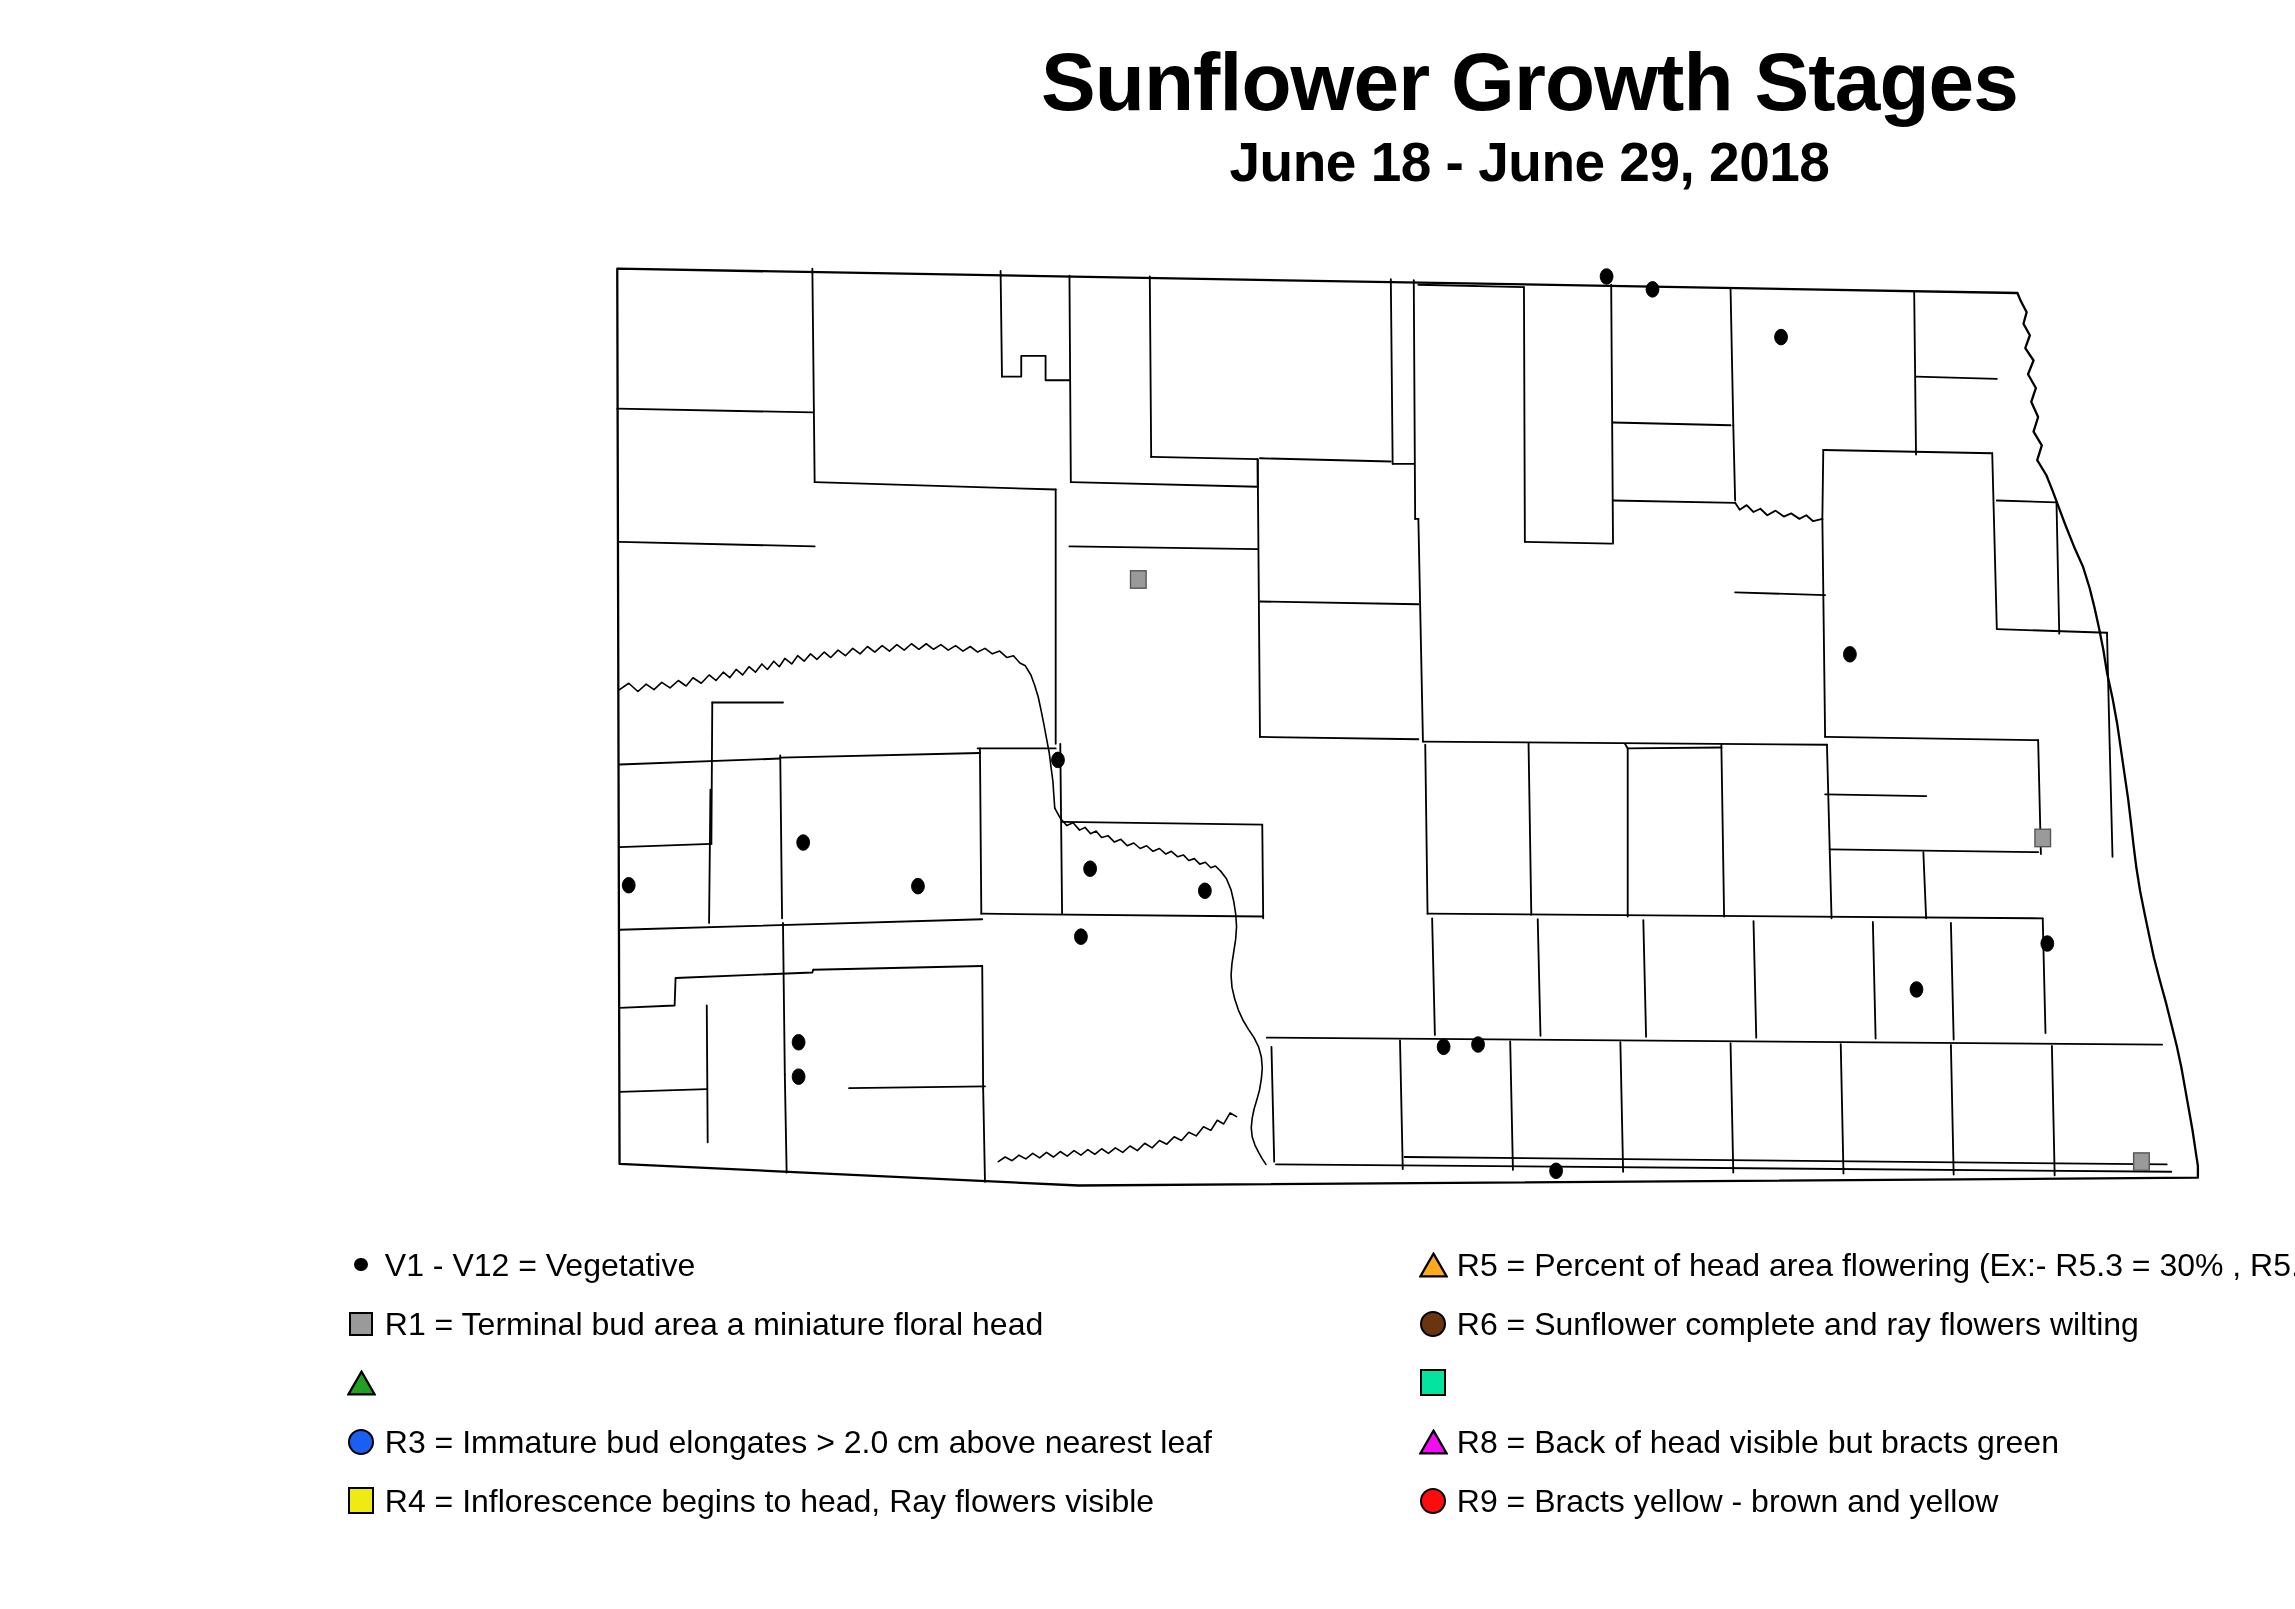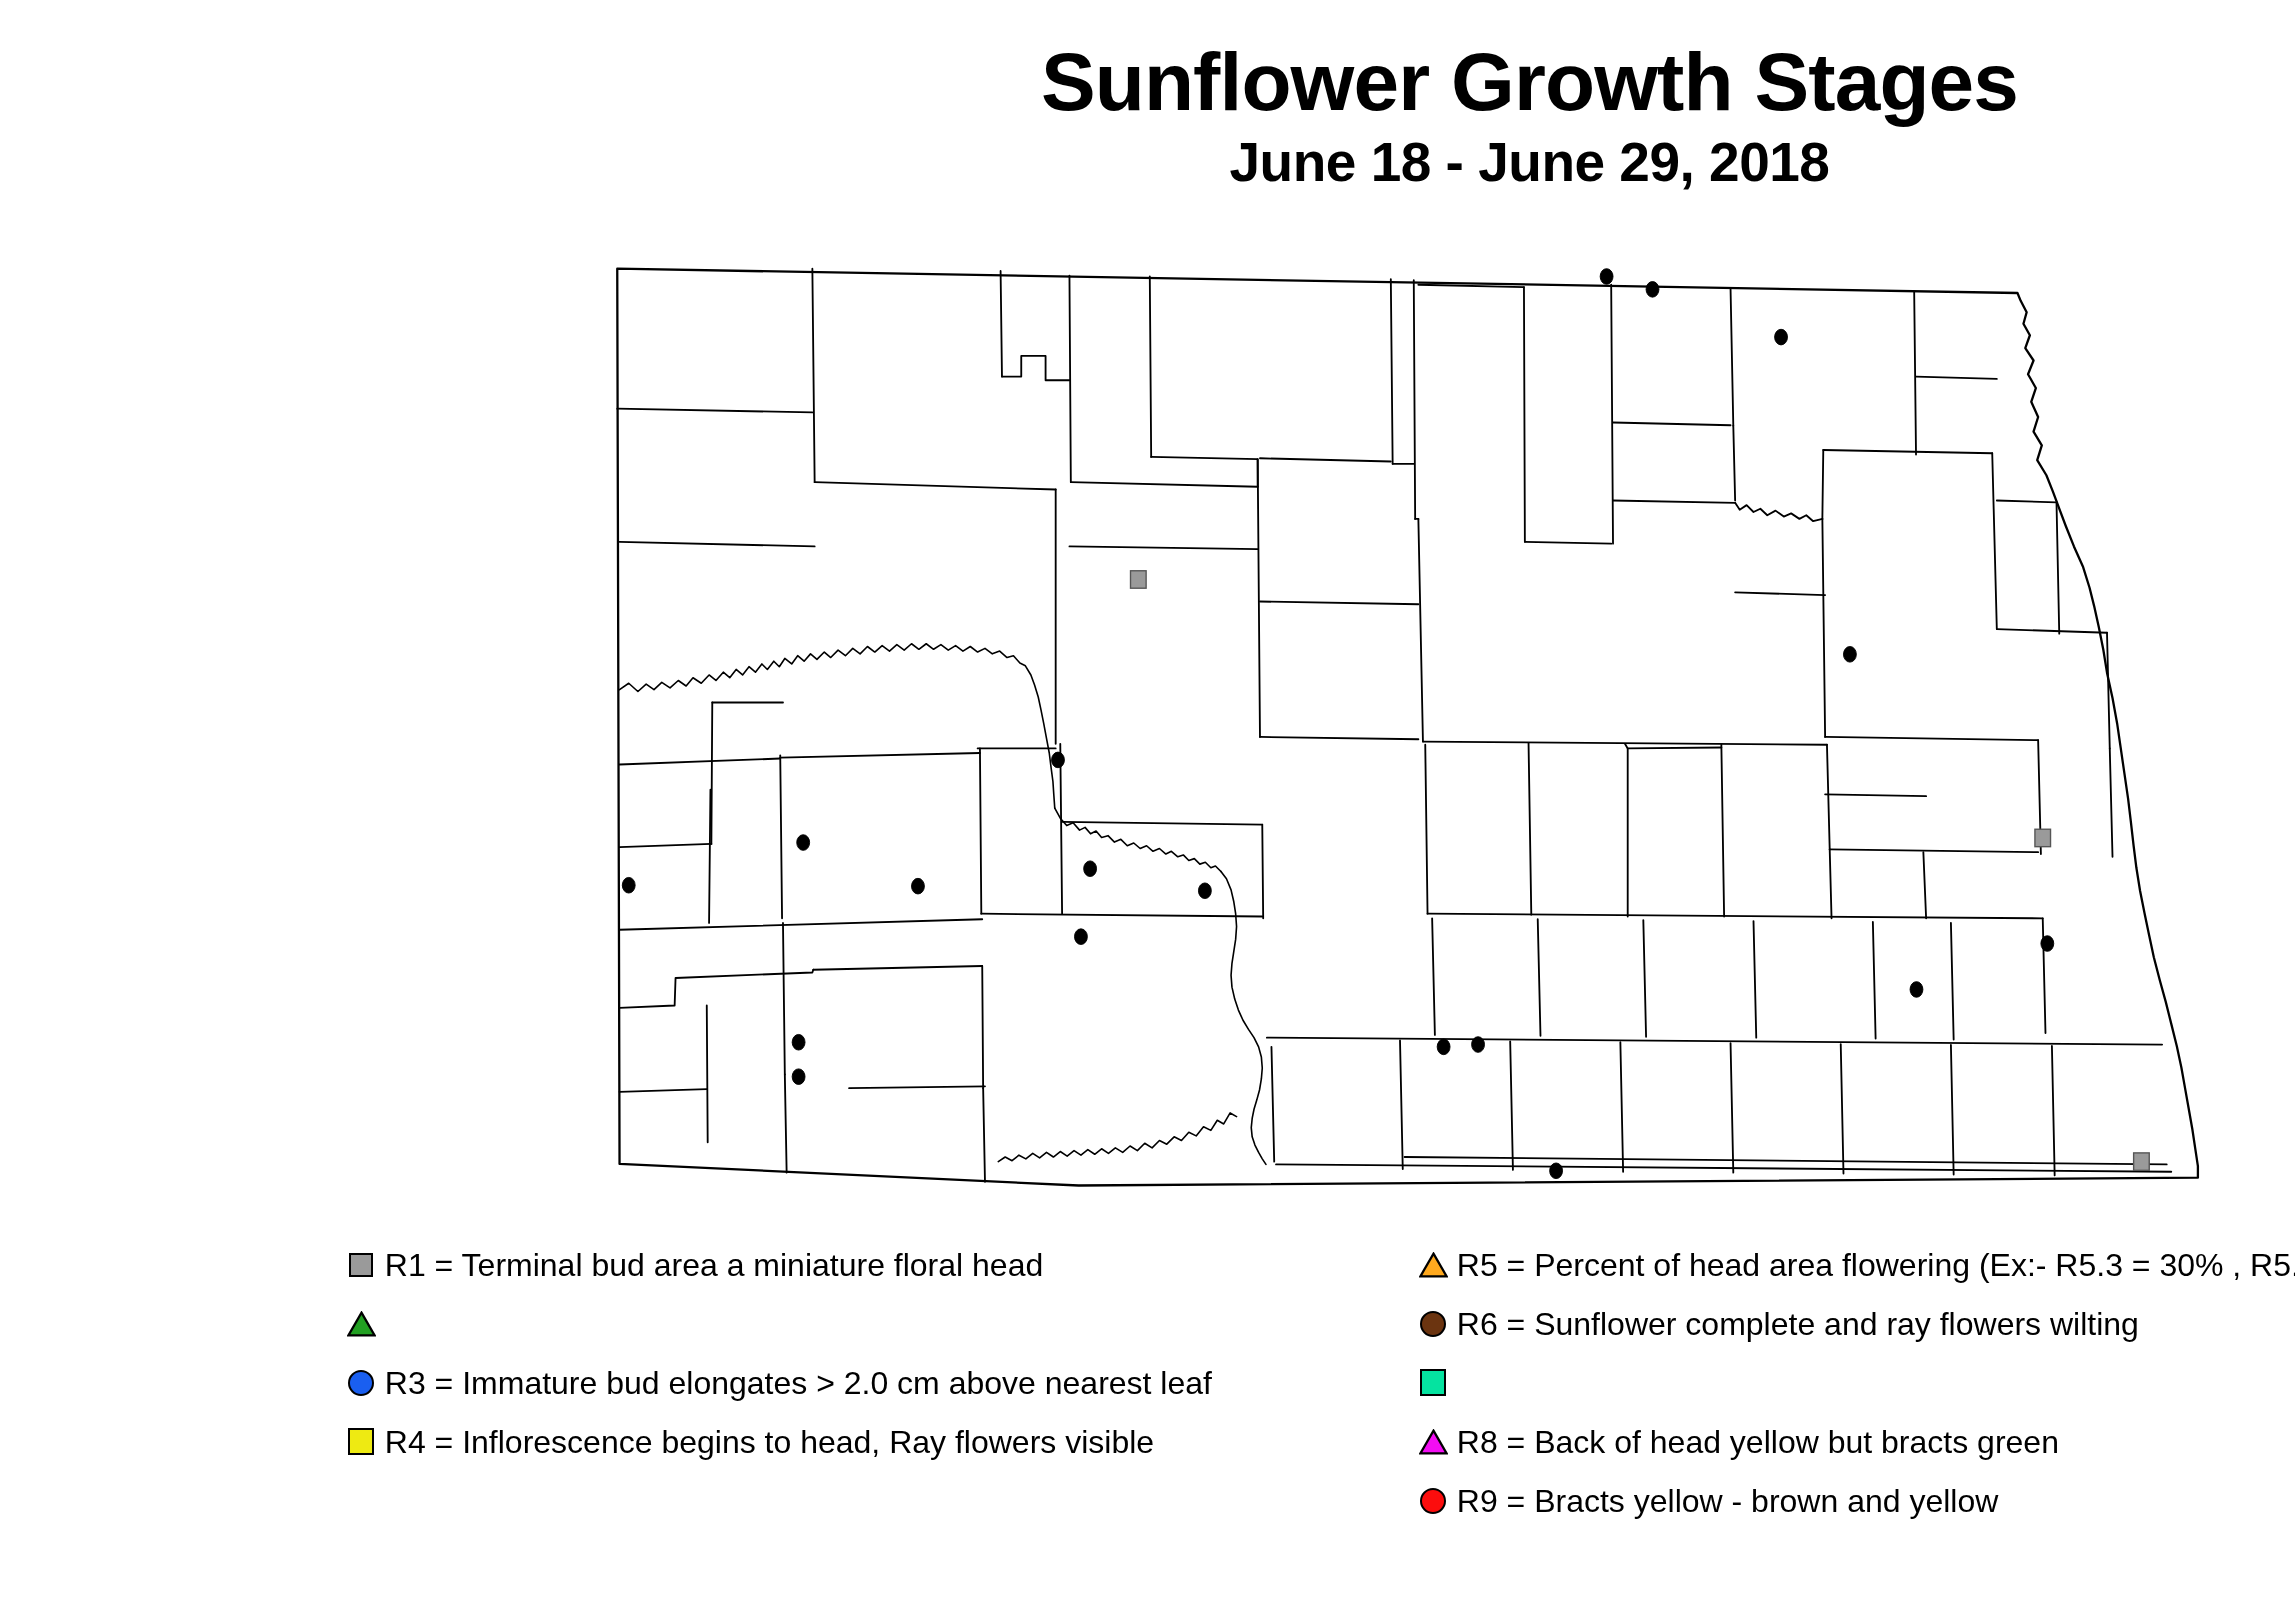--- a/index.html
+++ b/index.html
@@ -320,20 +320,26 @@
           <ellipse cx="2100" cy="2060" rx="14" ry="17" class="mk-dot"></ellipse>
           <rect x="3358" y="2021" width="34" height="38" class="mk-sq"></rect>
         </g>
     </svg>
   </div>
 
   <div id="legend">
 
     <div class="legend-col left">
 
+      <div class="legend-row">
+        <div class="legend-sym">
+          <div class="sym-dot-small" style="background:#000000;"></div>
+        </div>
+        <div class="legend-label">V1 - V12 = Vegetative</div>
+      </div>
 
       <div class="legend-row">
         <div class="legend-sym">
           <div class="sym-square" style="background:#9a9a9a;"></div>
         </div>
         <div class="legend-label">R1 = Terminal bud area a miniature floral head</div>
       </div>
 
       <div class="legend-row">
         <div class="legend-sym">
@@ -388,21 +394,21 @@
       </div>
 
       <div class="legend-row">
         <div class="legend-sym">
           <div class="sym-tri-wrap">
             <svg width="29" height="26" viewBox="0 0 64 56">
               <polygon points="32,3 61,53 3,53" fill="#f30df3" stroke="#000000" stroke-width="5"></polygon>
             </svg>
           </div>
         </div>
-        <div class="legend-label">R8 = Back of head yellow but bracts green</div>
+        <div class="legend-label">R8 = Back of head visible but bracts green</div>
       </div>
 
       <div class="legend-row">
         <div class="legend-sym">
           <div class="sym-circle" style="background:#fc0d0d;"></div>
         </div>
         <div class="legend-label">R9 = Bracts yellow - brown and yellow</div>
       </div>
 
     </div>

